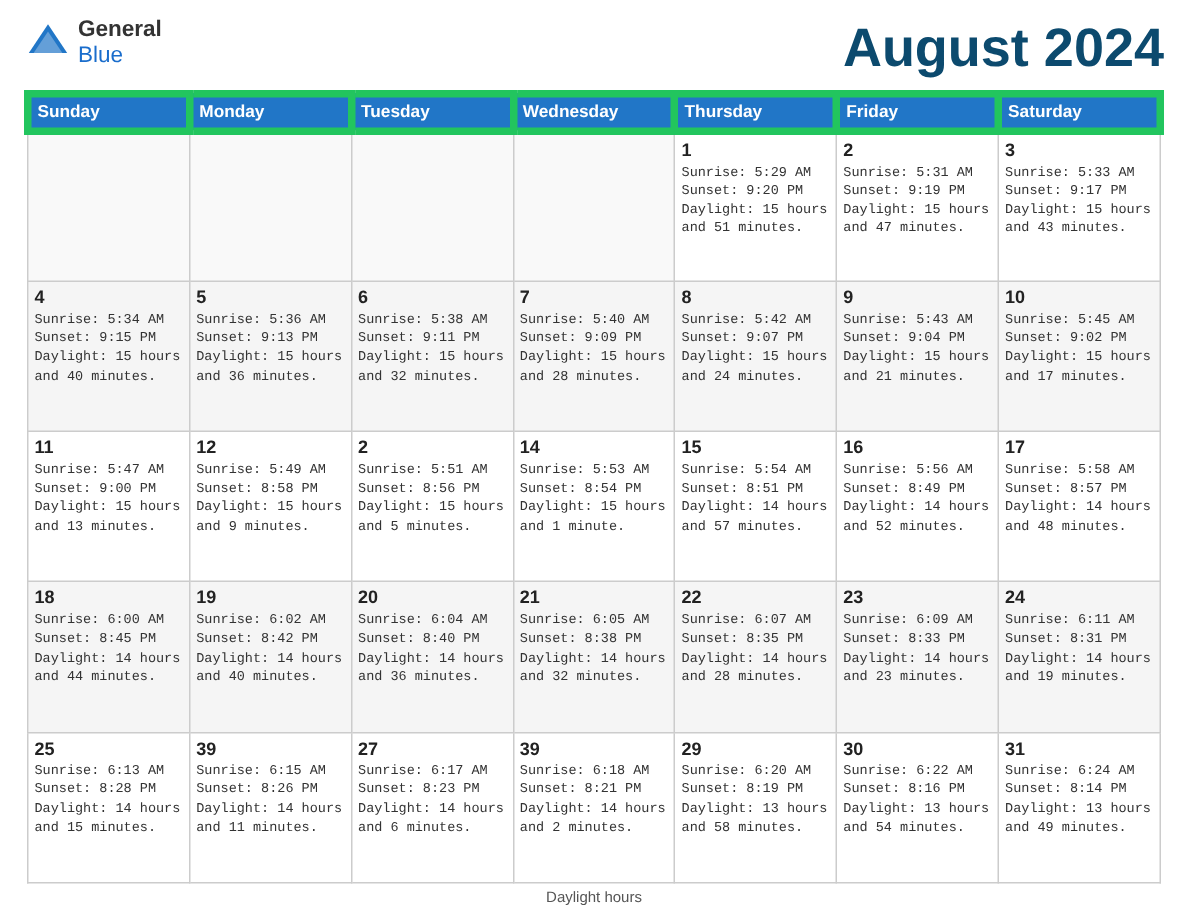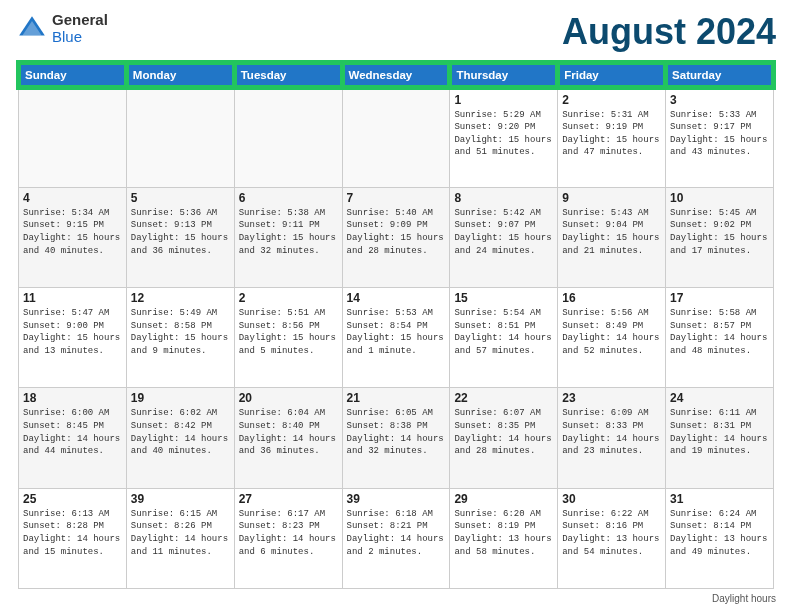--- a/index.html
+++ b/index.html
@@ -103,21 +103,21 @@
       line-height: 1.4;
       font-family: Liberation Mono, monospace;
     }
     .empty-cell {
       background: #f9f9f9 !important;
     }
     .footer {
       margin-top: 4px;
       font-size: 10px;
       color: #555;
-      text-align: right;
+      text-align: center;
     }
   </style>
 </head>
 <body>
 
 <div class="page">
   <div class="header">
     <div class="logo">
       <svg class="logo-icon" viewBox="0 0 40 40">
         <polygon points="20,4 36,28 4,28" fill="#2176c7"></polygon>

